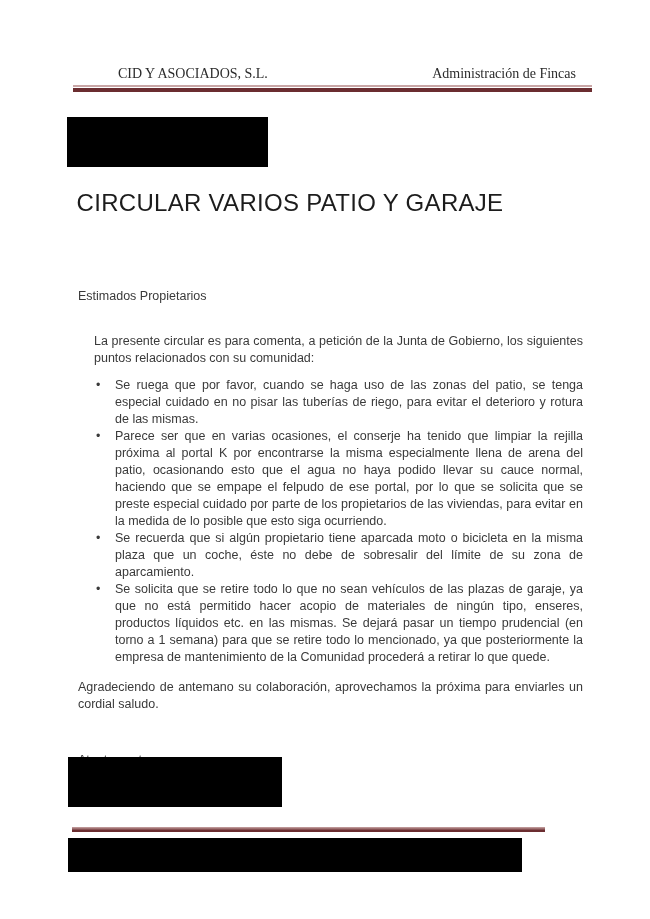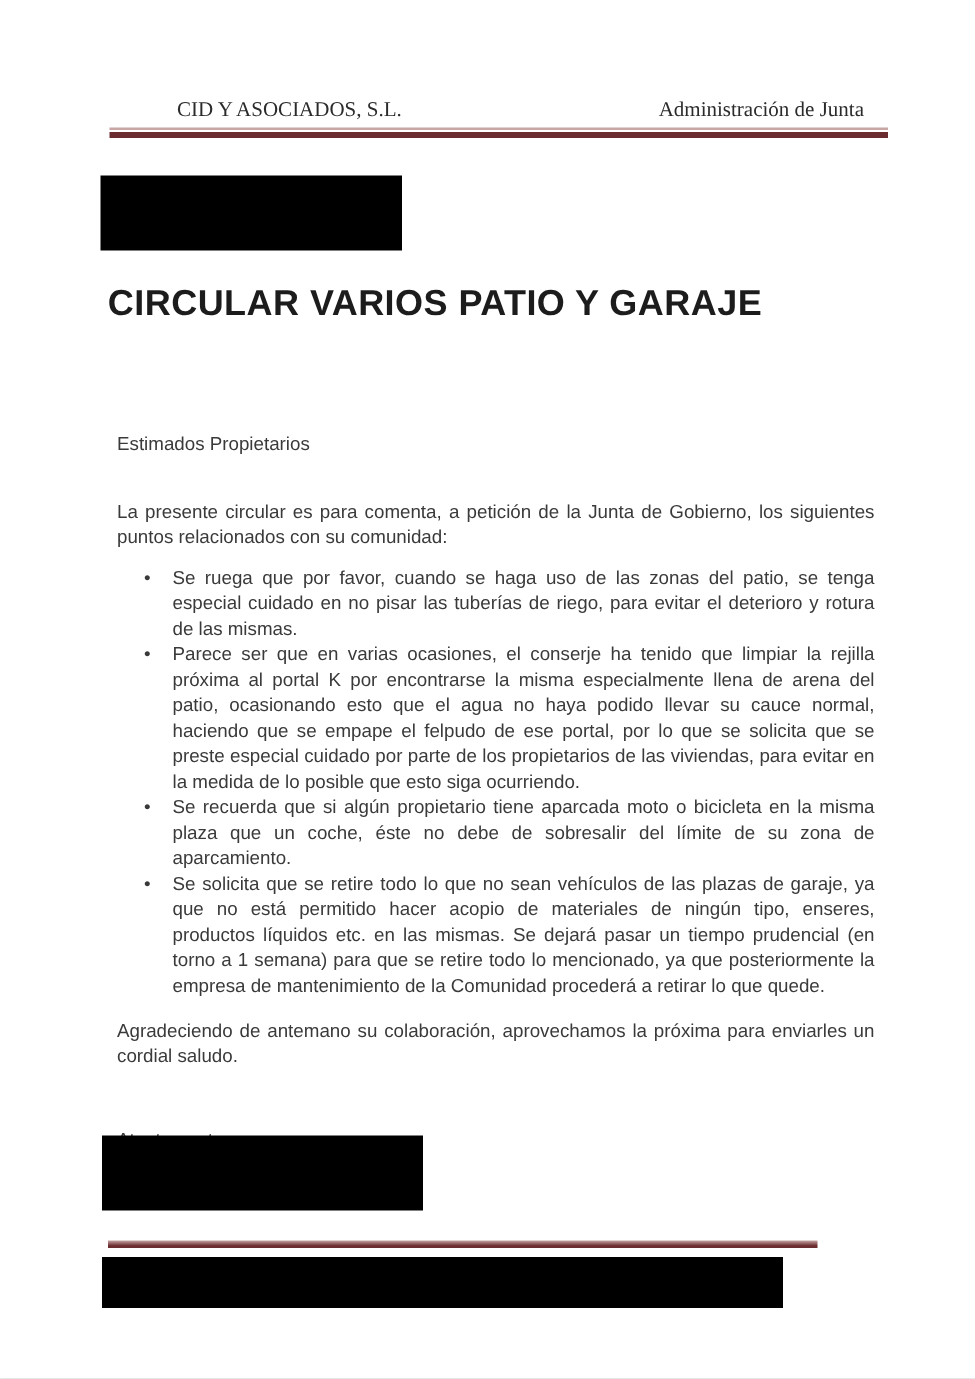--- a/index.html
+++ b/index.html
@@ -50,37 +50,37 @@
   .redact-2 { left: 68px;  top: 757px; width: 214px; height: 50px; }
   .redact-3 { left: 68px;  top: 838px; width: 454px; height: 34px; }
   
   .doc-title {
     position: absolute;
     top: 189px;
     left: 0;
     width: 580px;
     text-align: center;
     font-size: 24px;
-    font-weight: 700;
+    font-weight: 400;
     letter-spacing: 0.3px;
     color: #1c1c1c;
   }
   
   .body-text {
     position: absolute;
     left: 78px;
     top: 288px;
     width: 505px;
     font-size: 12.5px;
     line-height: 17px;
     color: #3a3a3a;
     text-align: justify;
   }
   .greeting  { margin: 0 0 28px 0; text-align: left; }
-  .intro     { margin: 0 0 10px 0; }
+  .intro     { margin: 0 0 10px 16px; }
   ul.points  { margin: 0 0 13px 0; padding: 0; list-style: none; }
   ul.points li {
     position: relative;
     padding-left: 37px;
   }
   ul.points li .bullet-glyph {
     position: absolute;
     left: 18px;
     top: 0;
   }
@@ -97,21 +97,21 @@
     background: linear-gradient(to bottom, #c9a6a6, #6b2d30 70%);
   }
 </style>
 </head>
 <body>
 
 <div class="page">
 
   <div class="header-row">
     <span>CID Y ASOCIADOS, S.L.</span>
-    <span>Administración de Junta</span>
+    <span>Administración de Fincas</span>
   </div>
 
   <div class="rule-top"></div>
 
   <div class="redact redact-1"></div>
 
   <div class="doc-title">CIRCULAR VARIOS PATIO Y GARAJE</div>
 
   <div class="body-text">
 

